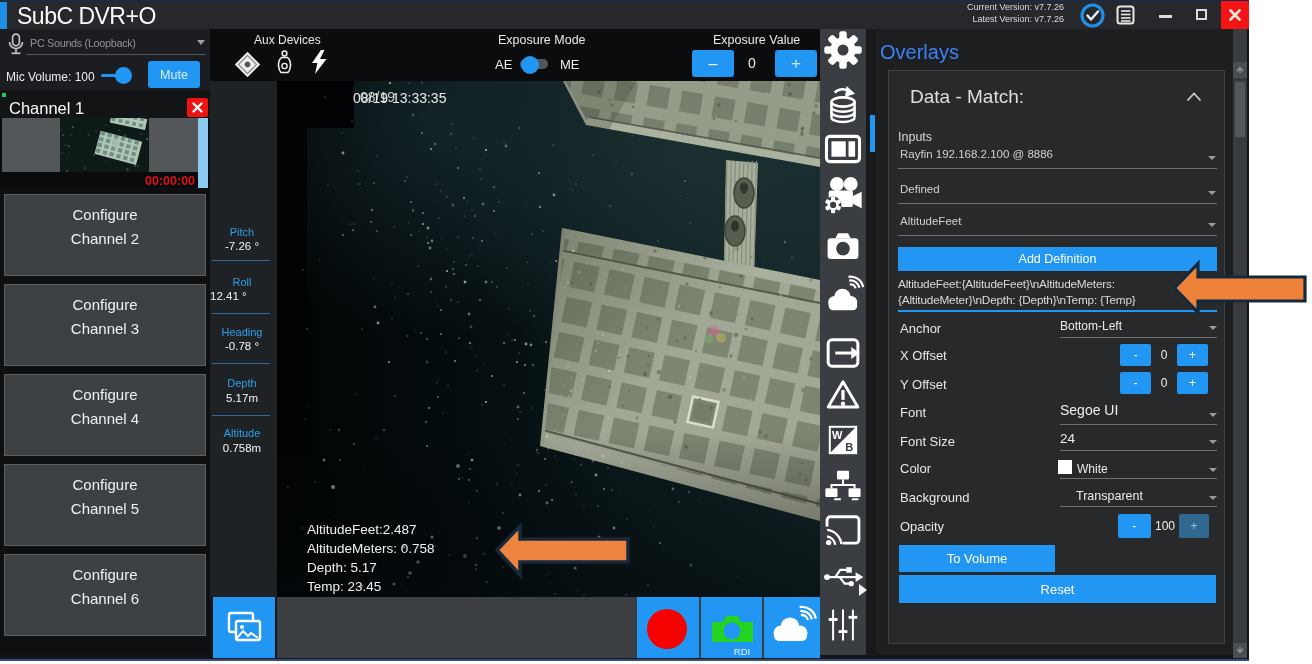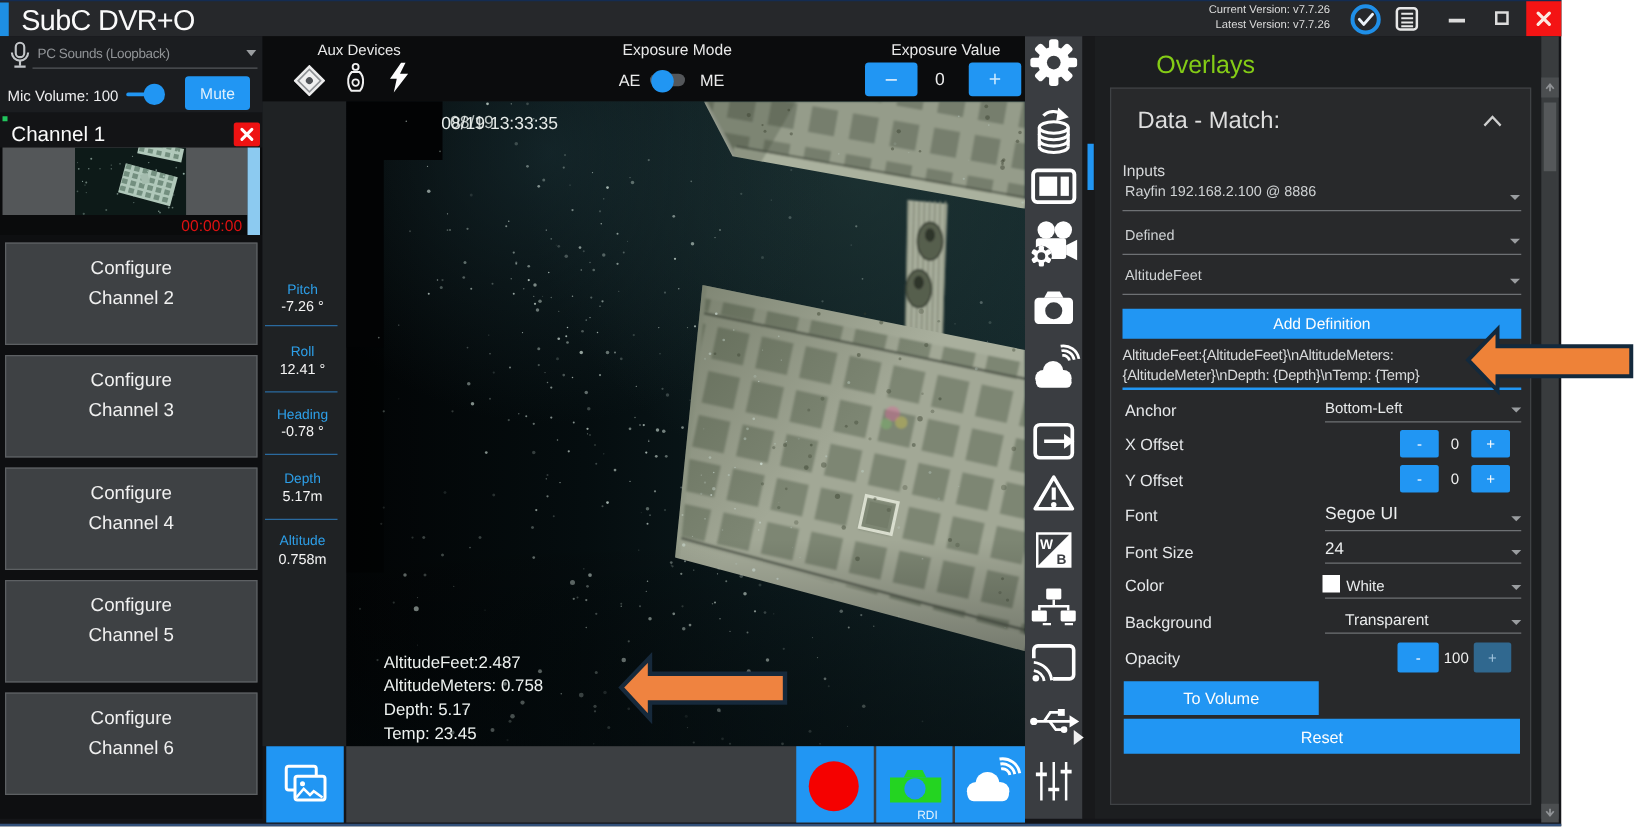--- a/index.html
+++ b/index.html
@@ -139,34 +139,34 @@
       <circle cx="2" cy="12" r="0.5" fill="#bcd8cc" opacity="0.32"></circle>
       <circle cx="53" cy="38" r="0.4" fill="#bcd8cc" opacity="0.67"></circle>
       <circle cx="36" cy="13" r="0.5" fill="#bcd8cc" opacity="0.73"></circle>
       <circle cx="6" cy="27" r="0.5" fill="#bcd8cc" opacity="0.71"></circle>
       <circle cx="65" cy="18" r="0.7" fill="#bcd8cc" opacity="0.64"></circle>
       <circle cx="29" cy="17" r="0.5" fill="#bcd8cc" opacity="0.63"></circle>
       <circle cx="20" cy="17" r="0.4" fill="#bcd8cc" opacity="0.77"></circle>
       <circle cx="78" cy="48" r="0.7" fill="#bcd8cc" opacity="0.51"></circle>
   </svg>
   <div class="abs" style="left:198px;top:118px;width:10px;height:70px;background:#8ccaf0;"></div>
-  <div class="abs" style="left:145px;top:174px;font-size:12.5px;font-weight:normal;color:#dd1111;">00:00:00</div>
+  <div class="abs" style="left:145px;top:174px;font-size:12.5px;font-weight:bold;color:#dd1111;">00:00:00</div>
 
   <div class="abs" style="left:0;top:188px;width:210px;height:467px;background:#0e0f11;"></div>
   <div class="abs" style="left:4px;top:194px;width:202px;height:82px;background:#3e4144;border:1px solid #5d6063;color:#f0f0f0;font-size:15px;text-align:center;line-height:24px;padding-top:8px;">Configure<br>Channel 2</div>
   <div class="abs" style="left:4px;top:284px;width:202px;height:82px;background:#3e4144;border:1px solid #5d6063;color:#f0f0f0;font-size:15px;text-align:center;line-height:24px;padding-top:8px;">Configure<br>Channel 3</div>
   <div class="abs" style="left:4px;top:374px;width:202px;height:82px;background:#3e4144;border:1px solid #5d6063;color:#f0f0f0;font-size:15px;text-align:center;line-height:24px;padding-top:8px;">Configure<br>Channel 4</div>
   <div class="abs" style="left:4px;top:464px;width:202px;height:82px;background:#3e4144;border:1px solid #5d6063;color:#f0f0f0;font-size:15px;text-align:center;line-height:24px;padding-top:8px;">Configure<br>Channel 5</div>
   <div class="abs" style="left:4px;top:554px;width:202px;height:82px;background:#3e4144;border:1px solid #5d6063;color:#f0f0f0;font-size:15px;text-align:center;line-height:24px;padding-top:8px;">Configure<br>Channel 6</div>
 
   <div class="abs" style="left:210px;top:81px;width:67px;height:516px;background:#1f2224;">
       <div class="abs" style="left:0;top:145px;width:64px;text-align:center;font-size:11px;color:#2d9fe8;">Pitch</div>
       <div class="abs" style="left:0;top:159px;width:64px;text-align:center;font-size:11.5px;color:#f4f4f4;">-7.26 °</div>
       <div class="abs" style="left:0;top:195px;width:64px;text-align:center;font-size:11px;color:#2d9fe8;">Roll</div>
-      <div class="abs" style="left:0;top:209px;width:64px;text-align:center;font-size:11.5px;color:#f4f4f4;">12.41 °</div>
+      <div class="abs" style="left:0;top:209px;width:64px;font-size:11.5px;color:#f4f4f4;">12.41 °</div>
       <div class="abs" style="left:0;top:245px;width:64px;text-align:center;font-size:11px;color:#2d9fe8;">Heading</div>
       <div class="abs" style="left:0;top:259px;width:64px;text-align:center;font-size:11.5px;color:#f4f4f4;">-0.78 °</div>
       <div class="abs" style="left:0;top:296px;width:64px;text-align:center;font-size:11px;color:#2d9fe8;">Depth</div>
       <div class="abs" style="left:0;top:311px;width:64px;text-align:center;font-size:11.5px;color:#f4f4f4;">5.17m</div>
       <div class="abs" style="left:0;top:346px;width:64px;text-align:center;font-size:11px;color:#2d9fe8;">Altitude</div>
       <div class="abs" style="left:0;top:361px;width:64px;text-align:center;font-size:11.5px;color:#f4f4f4;">0.758m</div>
       <div class="abs" style="left:2px;top:179px;width:58px;height:1px;background:#2a6a9e;"></div>
       <div class="abs" style="left:2px;top:232px;width:58px;height:1px;background:#2a6a9e;"></div>
       <div class="abs" style="left:2px;top:282px;width:58px;height:1px;background:#2a6a9e;"></div>
       <div class="abs" style="left:2px;top:334px;width:58px;height:1px;background:#2a6a9e;"></div>
@@ -889,21 +889,21 @@
  <line x1="-4" y1="6" x2="4" y2="6" stroke-width="2.6"></line>
  <line x1="5" y1="-7" x2="13" y2="-7" stroke-width="2.6"></line>
 </g>
     </svg>
 
   <div class="abs" style="left:866px;top:29px;width:10px;height:626px;background:#18191b;"></div>
   <div class="abs" style="left:870px;top:115px;width:4.5px;height:37px;background:#2196f3;"></div>
   <div class="abs" style="left:859px;top:584px;width:0;height:0;border-top:6.5px solid transparent;border-bottom:6.5px solid transparent;border-left:8px solid #f0f0f0;"></div>
 
   <div class="abs" style="left:876px;top:29px;width:357px;height:626px;background:#1c1e20;"></div>
-  <div class="abs" style="left:880px;top:41px;font-size:20px;color:#84cc16;margin-left:45px;">Overlays</div>
+  <div class="abs" style="left:880px;top:41px;font-size:20px;color:#3b82f6;">Overlays</div>
 
   <div class="abs" style="left:888px;top:70px;width:337px;height:574px;background:#28292b;border:1px solid #3f4245;">
     <div class="abs" style="left:21px;top:15px;font-size:19px;color:#dedede;">Data - Match:</div>
     <svg class="abs" style="left:297px;top:21px" width="16" height="10" viewBox="0 0 16 10">
       <path d="M1.5 8.5 L8 1.5 L14.5 8.5" stroke="#cfcfcf" stroke-width="1.8" fill="none"></path>
     </svg>
     <div class="abs" style="left:9px;top:59px;font-size:12.5px;color:#d6d8da;">Inputs</div>
     <div class="abs" style="left:11px;top:77px;font-size:11.5px;color:#cfd2d4;">Rayfin 192.168.2.100 @ 8886</div>
     <div class="abs" style="left:9px;top:97px;width:319px;height:1px;background:#6e7174;"></div>
     <div class="abs" style="left:319px;top:85px;width:0;height:0;border-left:4px solid transparent;border-right:4px solid transparent;border-top:4.5px solid #9a9da0;"></div>

